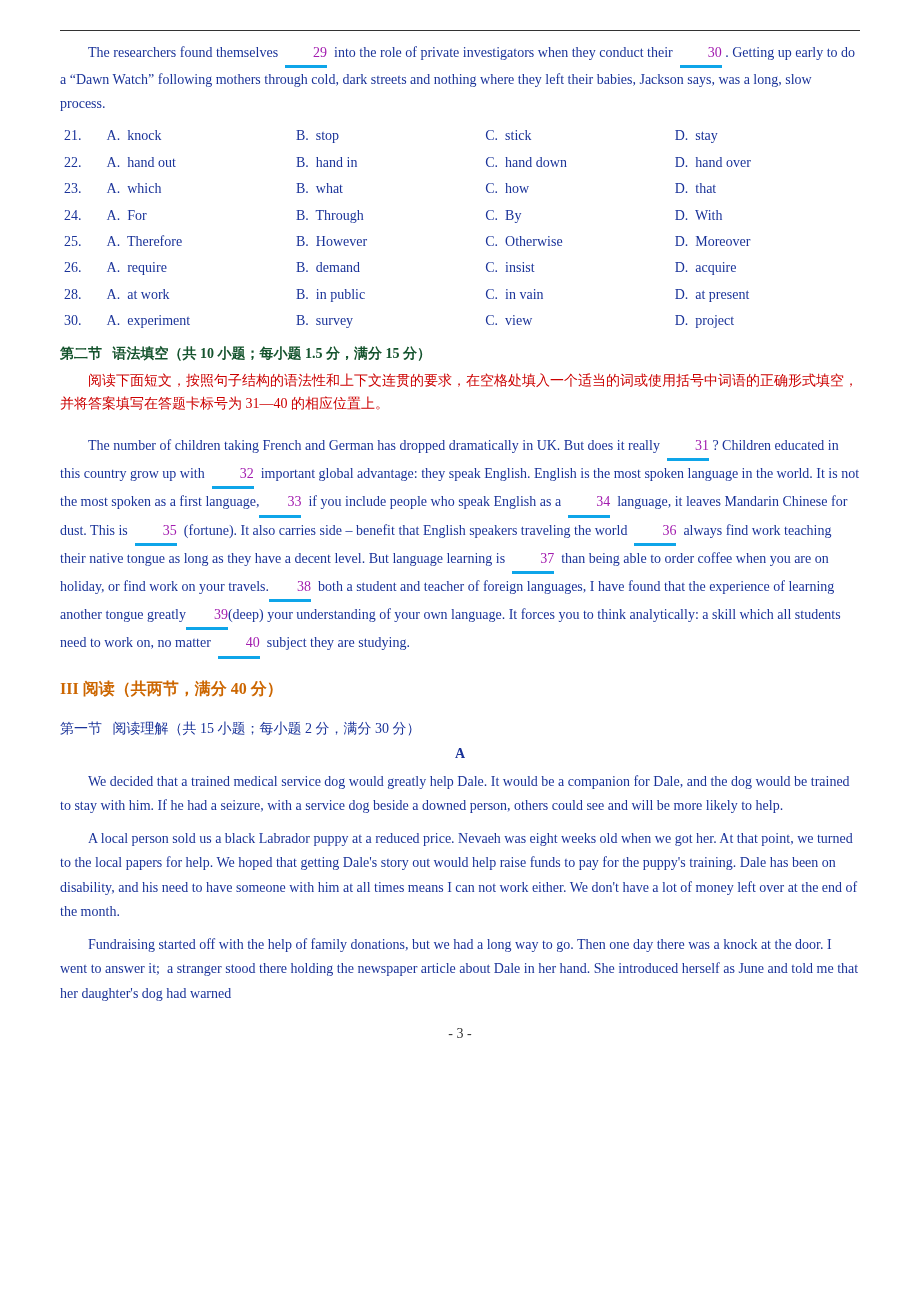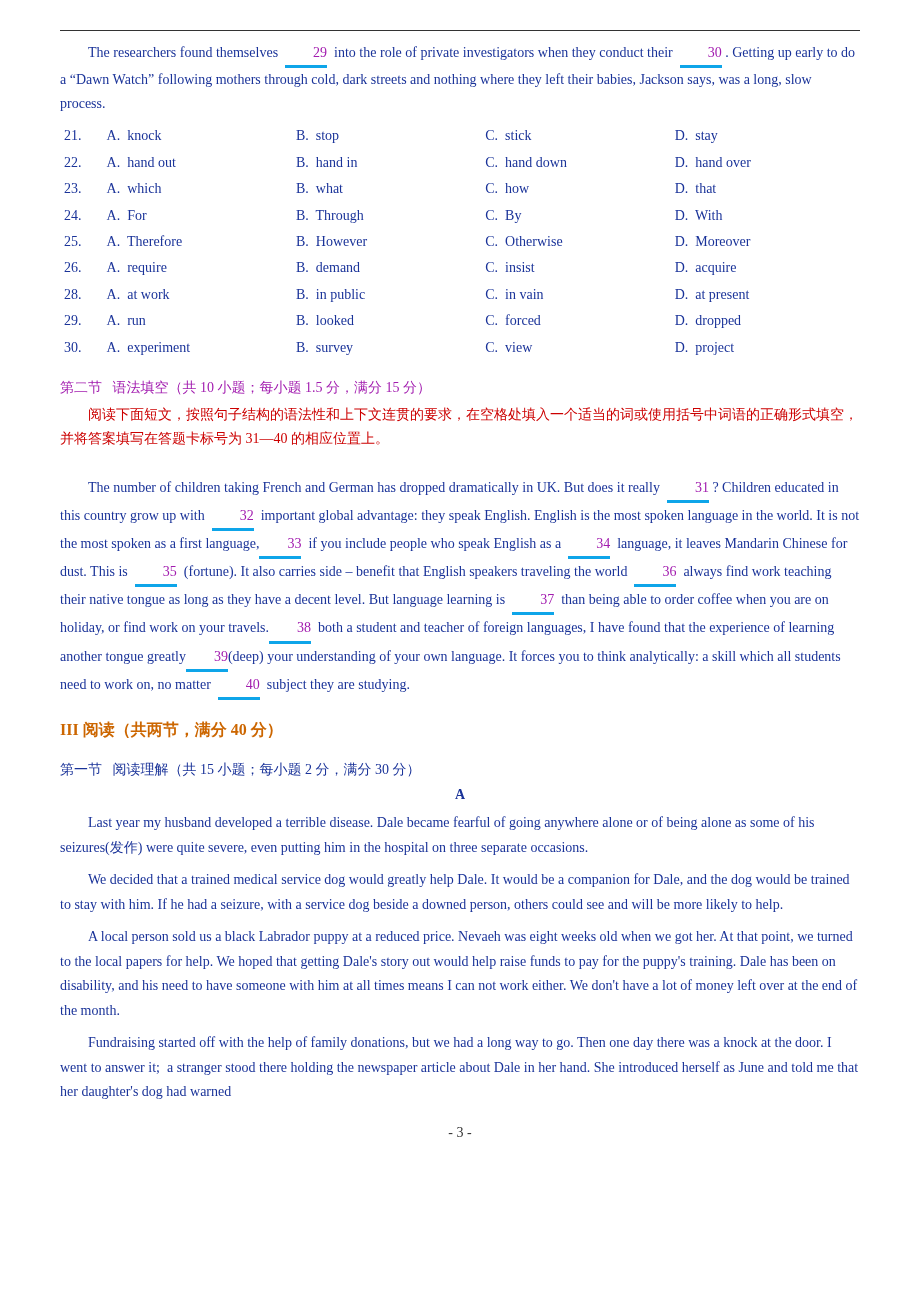--- a/index.html
+++ b/index.html
@@ -29,28 +29,28 @@
     }
     .mc-table td {
       padding: 2px 4px;
       color: #1a3399;
       vertical-align: top;
       line-height: 1.6;
     }
     .mc-table td.q-num { width: 36px; }
     .mc-table td.opt { width: 160px; }
     .section-header {
-      color: #a21caf;
-      font-weight: normal;
-      margin: 18px 0 6px 0;
+      color: #14532d;
+      font-weight: bold;
+      margin: 10px 0 6px 0;
     }
     .instruction-red {
       color: #cc0000;
       line-height: 1.7;
-      margin-bottom: 24px;
+      margin-bottom: 17px;
       text-indent: 2em;
     }
     .fill-text {
       color: #1a3399;
       line-height: 1.8;
       margin-bottom: 16px;
       text-indent: 2em;
     }
     .blank {
       display: inline-block;
@@ -142,27 +142,20 @@
       <td class="opt">D.&nbsp; acquire</td>
     </tr>
       <tr>
       <td class="q-num">28.</td>
       <td class="opt">A.&nbsp; at work</td>
       <td class="opt">B.&nbsp; in public</td>
       <td class="opt">C.&nbsp; in vain</td>
       <td class="opt">D.&nbsp; at present</td>
     </tr>
       <tr>
-      <td class="q-num">29.</td>
-      <td class="opt">A.&nbsp; run</td>
-      <td class="opt">B.&nbsp; looked</td>
-      <td class="opt">C.&nbsp; forced</td>
-      <td class="opt">D.&nbsp; dropped</td>
-    </tr>
-      <tr>
       <td class="q-num">30.</td>
       <td class="opt">A.&nbsp; experiment</td>
       <td class="opt">B.&nbsp; survey</td>
       <td class="opt">C.&nbsp; view</td>
       <td class="opt">D.&nbsp; project</td>
     </tr>
     </tbody>
 </table>
 
 <div class="section-header">第二节&nbsp;&nbsp; 语法填空（共 10 小题；每小题 1.5 分，满分 15 分）</div>
@@ -175,19 +168,18 @@
   </p>
 </div>
 
 <div class="section-iii">III 阅读（共两节，满分 40 分）</div>
 
 <div class="subsection-header">第一节&nbsp;&nbsp; 阅读理解（共 15 小题；每小题 2 分，满分 30 分）</div>
 
 <div class="passage-title">A</div>
 
 <div id="passage-a-paras">
-    <p class="passage-text">Last year my husband developed a terrible disease. Dale became fearful of going anywhere alone or of being alone as some of his seizures(发作) were quite severe, even putting him in the hospital on three separate occasions.</p>
     <p class="passage-text">We decided that a trained medical service dog would greatly help Dale. It would be a companion for Dale, and the dog would be trained to stay with him. If he had a seizure, with a service dog beside a downed person, others could see and will be more likely to help.</p>
     <p class="passage-text">A local person sold us a black Labrador puppy at a reduced price. Nevaeh was eight weeks old when we got her. At that point, we turned to the local papers for help. We hoped that getting Dale's story out would help raise funds to pay for the puppy's training. Dale has been on disability, and his need to have someone with him at all times means I can not work either. We don't have a lot of money left over at the end of the month.</p>
     <p class="passage-text">Fundraising started off with the help of family donations, but we had a long way to go. Then one day there was a knock at the door. I went to answer it;&nbsp; a stranger stood there holding the newspaper article about Dale in her hand. She introduced herself as June and told me that her daughter's dog had warned</p>
   </div>
 
 <div class="page-num">- 3 -</div>
 
 </body></html>

